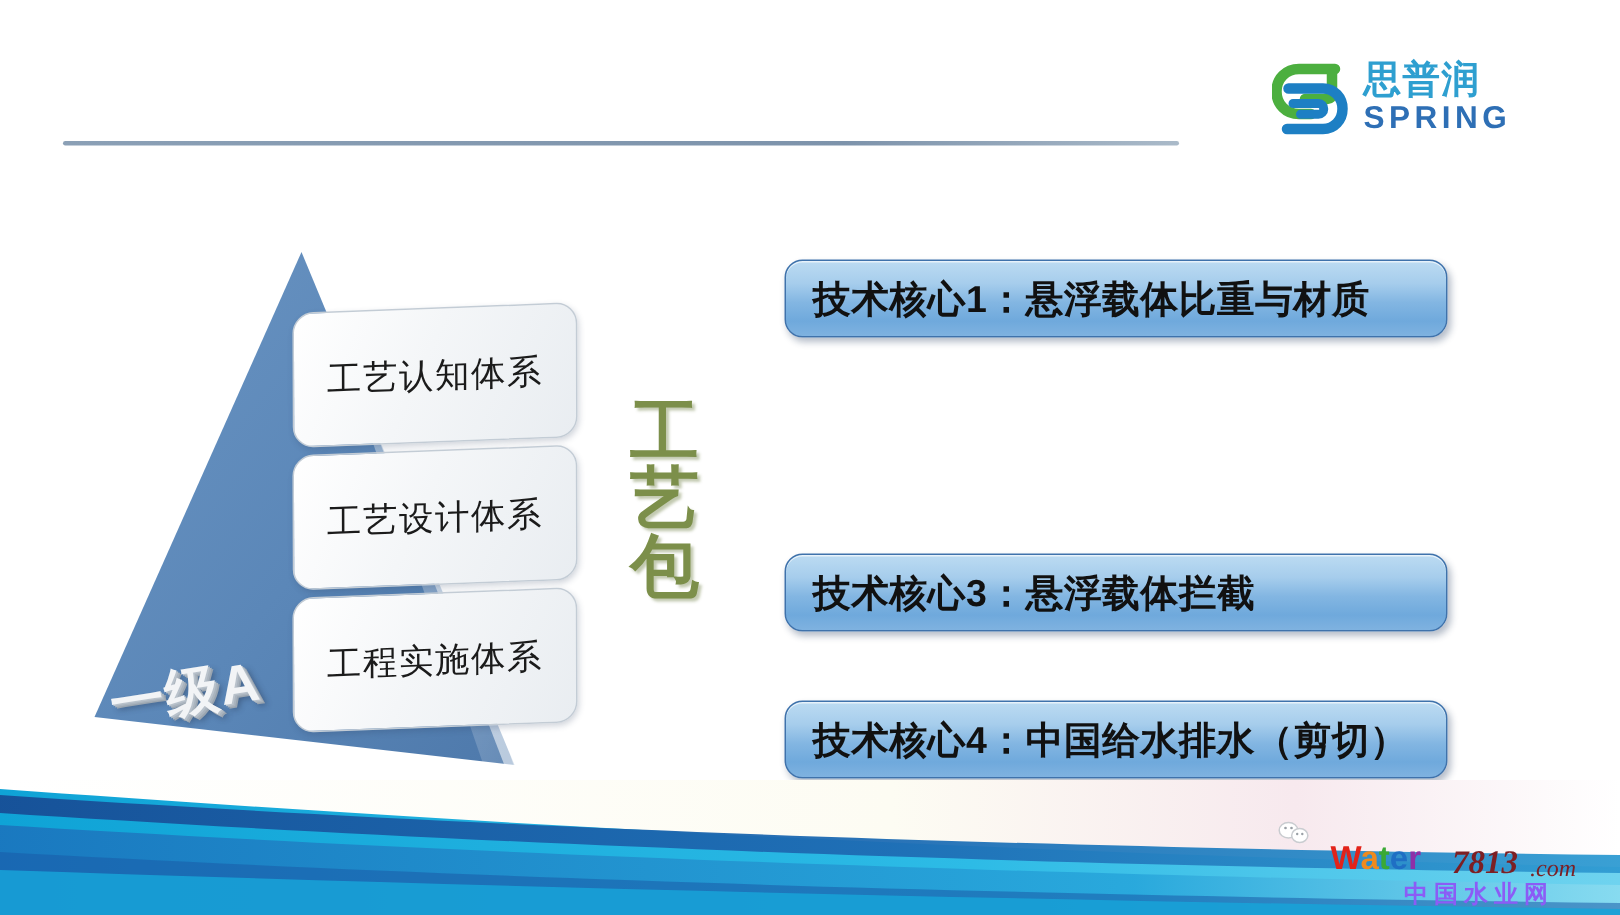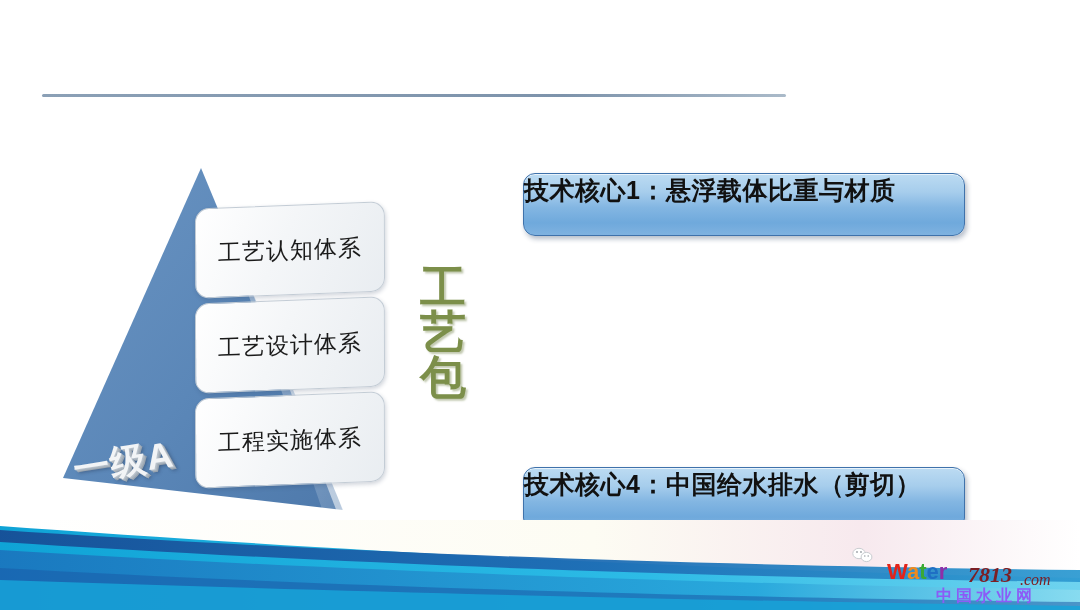--- a/index.html
+++ b/index.html
@@ -140,33 +140,34 @@
     letter-spacing: 0;
     text-shadow: 2px 2px 2px rgba(120,135,80,0.45);
   }
   #package-label span { display: block; }
 
   
   .core-box {
     position: absolute;
     left: 523px;
     width: 442px;
-    height: 63px;
+    height: 52px;
     border: 1.5px solid #3f72ab;
     border-radius: 12px;
     background: linear-gradient(to bottom,
         #bcdbf2 0%,
         #a6cdec 30%,
         #83b6e2 55%,
         #6fa9dc 80%,
         #7fb2e0 100%);
     box-shadow: 2px 3px 5px rgba(30,55,90,0.33),
                 inset 0 1px 0 rgba(255,255,255,0.65);
     display: flex;
-    padding-left: 0;
+    align-items: center;
+    padding-left: 18px;
     box-sizing: border-box;
     color: #111111;
     font-size: 25px;
     font-weight: bold;
     letter-spacing: 0.5px;
     white-space: nowrap;
   }
   #core-box-1 { top: 173px; }
   #core-box-2 { top: 271px; }
   #core-box-3 { top: 369px; }
@@ -254,20 +255,34 @@
     white-space: nowrap;
   }
 </style>
 </head>
 <body>
 
 <div id="slide">
 
   <div id="title-rule"></div>
 
+  <div id="logo">
+    <div id="logo-mark">
+      <svg width="52" height="52" viewBox="0 0 52 52" aria-hidden="true">
+        <path d="M42 7 H18 C9.2 7 3 13.6 3 22 C3 30.4 9.2 37 18 37 H26" fill="none" stroke="#4caf3f" stroke-width="7" stroke-linecap="round"></path>
+        <path d="M40 10 V24 C40 25.6 38.8 27 37 27 H22" fill="none" stroke="#4caf3f" stroke-width="7" stroke-linecap="round"></path>
+        <path d="M11 20 H34 C41.5 20 47 26 47 33.5 C47 41 41.5 47 34 47 H10" fill="none" stroke="#1d7fc4" stroke-width="7" stroke-linecap="round"></path>
+        <path d="M14 30 H31 C33 30 34.5 31.6 34.5 33.6 C34.5 35.6 33 37.2 31 37.2 H19" fill="none" stroke="#1d7fc4" stroke-width="6" stroke-linecap="round"></path>
+      </svg>
+    </div>
+    <div id="logo-words">
+      <div id="logo-cn">思普润</div>
+      <div id="logo-en">SPRING</div>
+    </div>
+  </div>
 
   <div id="pyramid-group">
     <svg id="pyramid-body" viewBox="0 0 360 375">
       <defs>
         <linearGradient id="pyrGrad" x1="0" y1="0" x2="1" y2="1">
           <stop offset="0%" stop-color="#6a94c2"></stop>
           <stop offset="55%" stop-color="#5b87b8"></stop>
           <stop offset="100%" stop-color="#4e79ab"></stop>
         </linearGradient>
         <linearGradient id="sheenGrad" x1="0" y1="0" x2="1" y2="1">
@@ -295,20 +310,23 @@
   </div>
 
   <div id="package-label">
     <span>工</span>
     <span>艺</span>
     <span>包</span>
   </div>
 
   <div class="core-box" id="core-box-1">
     <span>技术核心1：悬浮载体比重与材质</span>
+  </div>
+  <div class="core-box" id="core-box-3">
+    <span>技术核心3：悬浮载体拦截</span>
   </div>
   <div class="core-box" id="core-box-4">
     <span>技术核心4：中国给水排水（剪切）</span>
   </div>
 
   <svg id="wave" viewBox="0 0 1080 90" preserveAspectRatio="none">
     <defs>
       <linearGradient id="wGlow" x1="0" y1="0" x2="1" y2="0">
         <stop offset="0%" stop-color="#ffffff"></stop>
         <stop offset="55%" stop-color="#fdfcf3"></stop>

